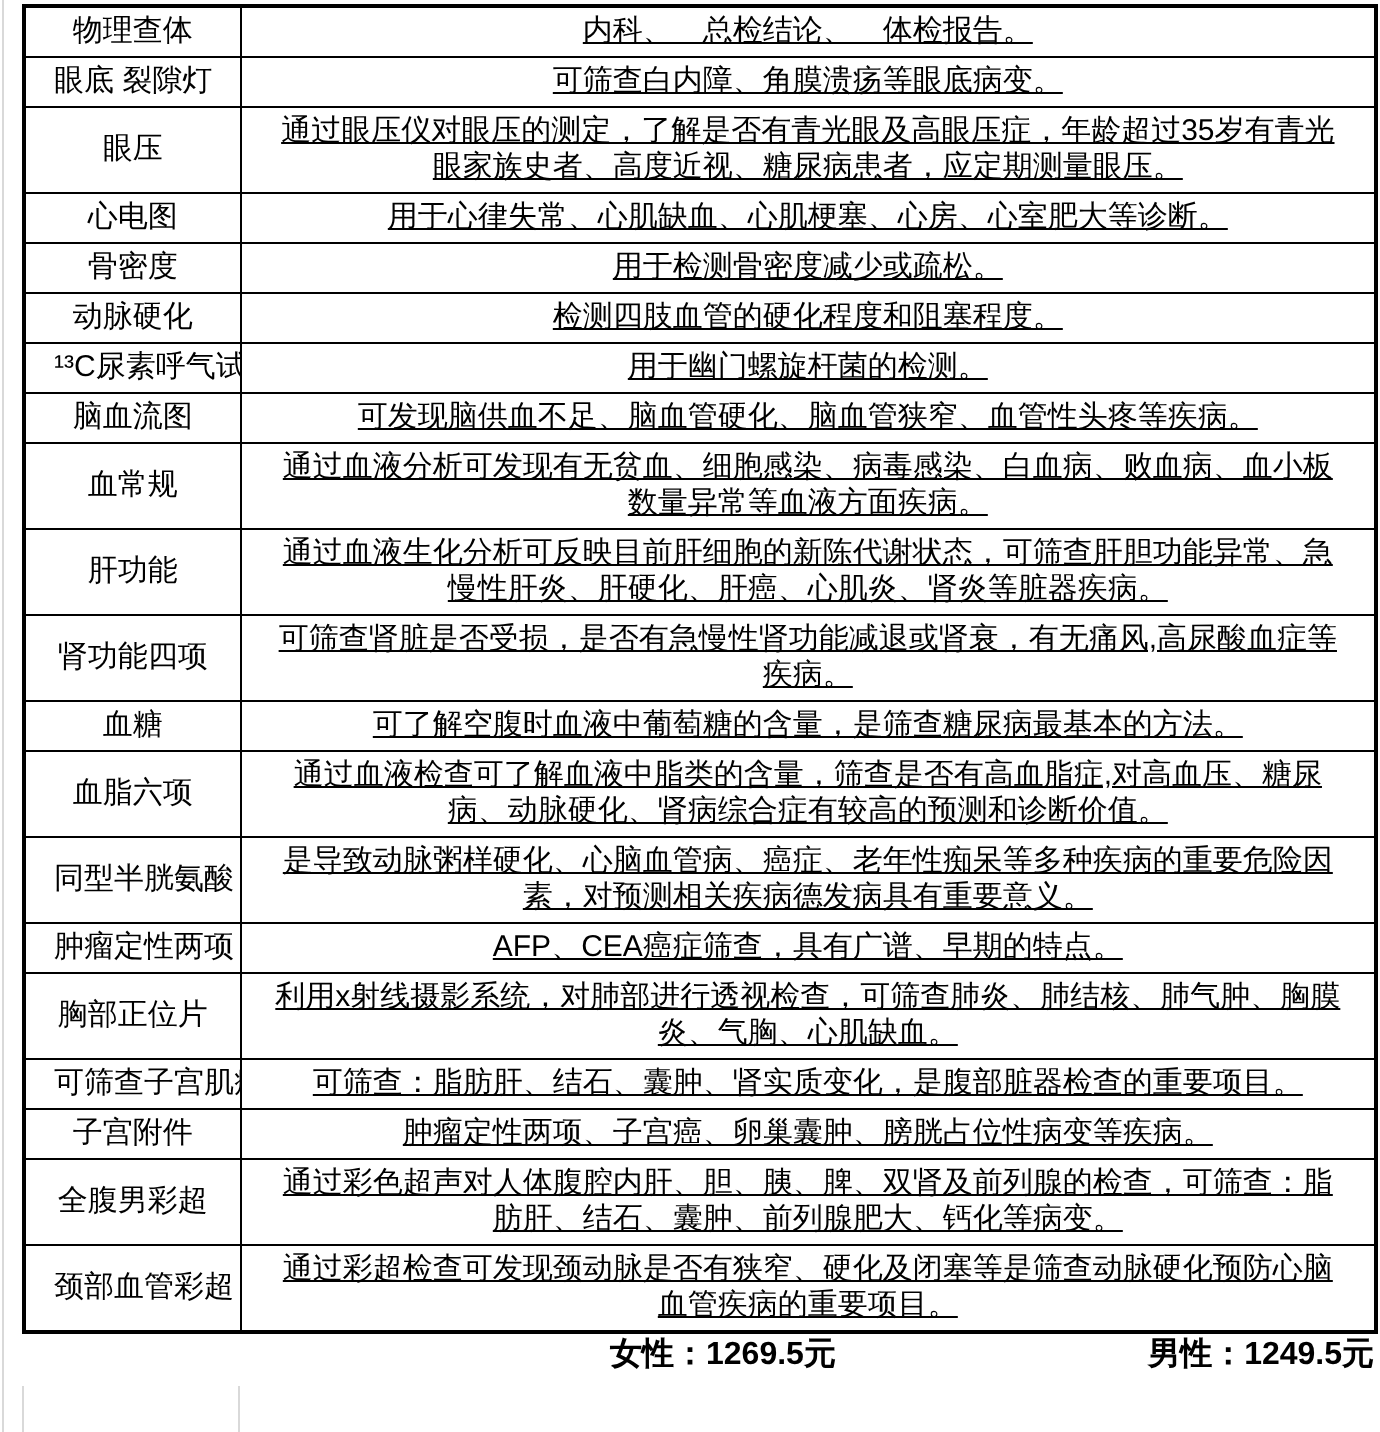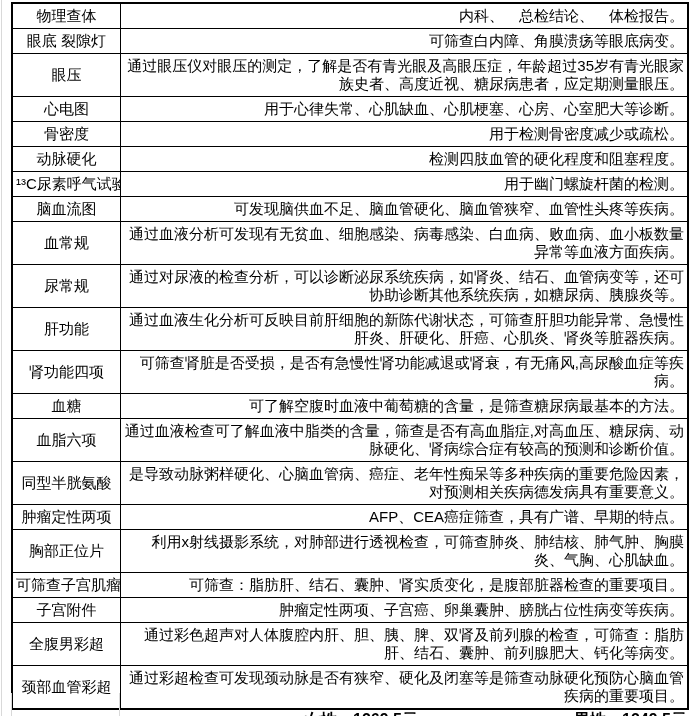--- a/index.html
+++ b/index.html
@@ -32,31 +32,32 @@
     margin-left: 11px;
     margin-top: 2px;
     width: 678px;
     border: 2px solid #000;
   }
   table.exam td {
     border: 1px solid #000;
     font-size: 15px;
     line-height: 18px;
     vertical-align: middle;
-    padding: 3px 3px;
+    padding: 3px 14px;
     overflow: hidden;
   }
   td.item-cell {
     text-align: center;
     white-space: nowrap;
     padding-left: 1px;
     padding-right: 1px;
   }
   td.desc-cell {
-    text-align: right;
+    text-align: center;
+    text-decoration: underline;
   }
   .footer {
     margin-left: 11px;
     width: 678px;
     height: 21px;
     display: flex;
     align-items: center;
     font-weight: bold;
     font-size: 16px;
   }
@@ -105,24 +106,20 @@
         </tr>
         <tr>
           <td class="item-cell">脑血流图</td>
           <td class="desc-cell">可发现脑供血不足、脑血管硬化、脑血管狭窄、血管性头疼等疾病。</td>
         </tr>
         <tr>
           <td class="item-cell">血常规</td>
           <td class="desc-cell">通过血液分析可发现有无贫血、细胞感染、病毒感染、白血病、败血病、血小板数量异常等血液方面疾病。</td>
         </tr>
         <tr>
-          <td class="item-cell">尿常规</td>
-          <td class="desc-cell">通过对尿液的检查分析，可以诊断泌尿系统疾病，如肾炎、结石、血管病变等，还可协助诊断其他系统疾病，如糖尿病、胰腺炎等。</td>
-        </tr>
-        <tr>
           <td class="item-cell">肝功能</td>
           <td class="desc-cell">通过血液生化分析可反映目前肝细胞的新陈代谢状态，可筛查肝胆功能异常、急慢性肝炎、肝硬化、肝癌、心肌炎、肾炎等脏器疾病。</td>
         </tr>
         <tr>
           <td class="item-cell">肾功能四项</td>
           <td class="desc-cell">可筛查肾脏是否受损，是否有急慢性肾功能减退或肾衰，有无痛风,高尿酸血症等疾病。</td>
         </tr>
         <tr>
           <td class="item-cell">血糖</td>
           <td class="desc-cell">可了解空腹时血液中葡萄糖的含量，是筛查糖尿病最基本的方法。</td>

